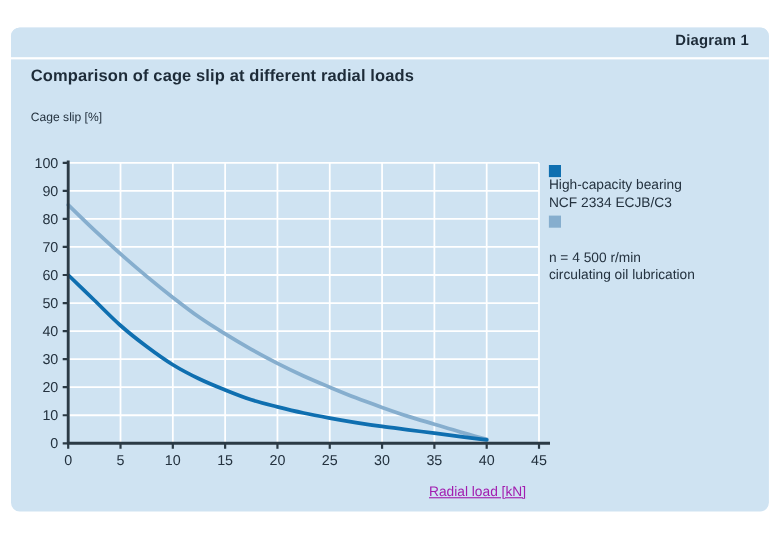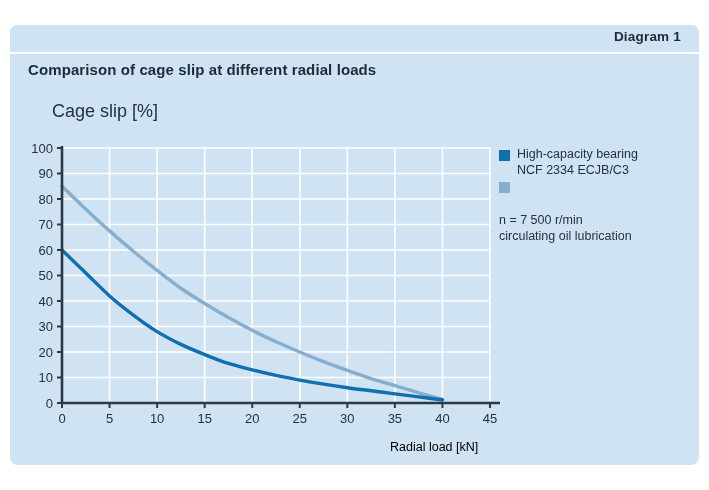--- a/index.html
+++ b/index.html
@@ -54,30 +54,30 @@
     top: 36px;
     font-size: 15px;
     font-weight: bold;
     color: #1d2b38;
     letter-spacing: 0.1px;
   }
   #y-axis-title {
     position: absolute;
     left: 18px;
     top: 76px;
-    font-size: 18px;
+    font-size: 11px;
     color: #24323f;
-    margin-left: 24px;
   }
   #x-axis-title {
     position: absolute;
     left: 380px;
     top: 415px;
     font-size: 12.5px;
-    color: #000000;
+    color: #a21caf;
+    text-decoration: underline;
   }
   #plot-svg {
     position: absolute;
     left: 0;
     top: 0;
   }
   .axis-tick-label {
     font-family: "Liberation Sans", sans-serif;
     font-size: 13px;
     fill: #24323f;
@@ -85,20 +85,21 @@
   #legend {
     position: absolute;
     left: 489px;
     top: 122px;
     width: 190px;
   }
   .legend-row {
     display: flex;
     align-items: flex-start;
     margin-bottom: 1px;
+    flex-direction: column;
   }
   .legend-swatch {
     width: 11px;
     height: 11px;
     margin-top: 3px;
     margin-right: 7px;
     flex: 0 0 auto;
   }
   .legend-text {
     font-size: 12.5px;
@@ -208,17 +209,17 @@
 
   <div id="legend">
     <div class="legend-row">
       <span class="legend-swatch" id="sw1" style="background: rgb(15, 111, 176);"></span>
       <span class="legend-text">High-capacity bearing
 NCF 2334 ECJB/C3</span>
     </div>
     <div class="legend-row">
       <span class="legend-swatch" id="sw2" style="background: rgb(134, 174, 206);"></span>
     </div>
-    <div id="legend-note">n = 7 500 r/min
+    <div id="legend-note">n = 4 500 r/min
 circulating oil lubrication</div>
   </div>
 
 </div>
 
 </body></html>

